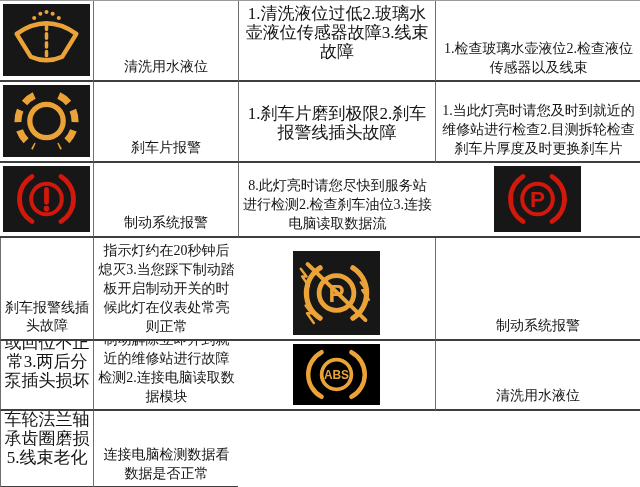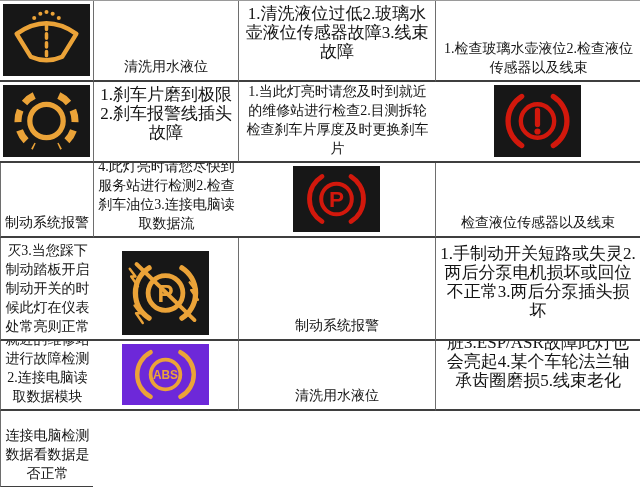--- a/index.html
+++ b/index.html
@@ -74,48 +74,49 @@
 
   <div class="cell icon-cell">
     <div class="tile" style="color: rgb(235, 163, 56); background: rgb(23, 23, 23);">
       <svg viewBox="0 0 90 82" fill="none" stroke="currentColor">
         <circle cx="45" cy="41" r="19" stroke-width="6"></circle>
         <path d="M31 12 A32 32 0 0 0 31 70" stroke-width="8" stroke-dasharray="14 9.5"></path>
         <path d="M59 12 A32 32 0 0 1 59 70" stroke-width="8" stroke-dasharray="14 9.5"></path>
       </svg>
     </div>
   </div>
+  <div class="cell name-cell v">刹车片报警</div>
   <div class="cell causes-cell v">1.刹车片磨到极限2.刹车报警线插头故障</div>
   <div class="cell solutions-cell v">1.当此灯亮时请您及时到就近的维修站进行检查2.目测拆轮检查刹车片厚度及时更换刹车片</div>
 
   <div class="cell icon-cell">
     <div class="tile" style="color: rgb(210, 24, 12); background: rgb(23, 23, 23);">
       <svg viewBox="0 0 90 82" fill="none" stroke="currentColor" stroke-linecap="round">
         <circle cx="45" cy="41" r="19" stroke-width="5"></circle>
         <path d="M45 29 V45" stroke-width="6"></path>
         <circle cx="45" cy="53" r="3.5" fill="currentColor" stroke="none"></circle>
         <path d="M27 13 A33 33 0 0 0 27 69" stroke-width="6"></path>
         <path d="M63 13 A33 33 0 0 1 63 69" stroke-width="6"></path>
       </svg>
     </div>
   </div>
   <div class="cell name-cell v">制动系统报警</div>
-  <div class="cell solutions-cell v">4.此灯亮时请您尽快到服务站进行检测2.检查刹车油位3.连接电脑读取数据流</div>
+  <div class="cell solutions-cell v">8.此灯亮时请您尽快到服务站进行检测2.检查刹车油位3.连接电脑读取数据流</div>
 
   <div class="cell icon-cell">
     <div class="tile" style="color: rgb(210, 24, 12); background: rgb(23, 23, 23);">
       <svg viewBox="0 0 90 82" fill="none" stroke="currentColor" stroke-linecap="round">
         <circle cx="45" cy="41" r="19" stroke-width="5"></circle>
         <text x="45" y="51" text-anchor="middle" font-size="28" font-weight="bold" font-family="Liberation Sans, sans-serif" fill="currentColor" stroke="none">P</text>
         <path d="M27 13 A33 33 0 0 0 27 69" stroke-width="6"></path>
         <path d="M63 13 A33 33 0 0 1 63 69" stroke-width="6"></path>
       </svg>
     </div>
   </div>
-  <div class="cell name-cell v">检查液位传感器以及线束</div>
+  <div class="cell name-cell v">刹车报警线插头故障</div>
   <div class="cell solutions-cell v">1.如果指示灯亮起说明制动器已经关闭2.如果在点火开关关闭时关闭驻车制动器，那么指示灯约在20秒钟后熄灭3.当您踩下制动踏板开启制动开关的时候此灯在仪表处常亮则正常</div>
 
   <div class="cell icon-cell">
     <div class="tile" style="color: rgb(235, 163, 56); background: rgb(23, 23, 23);">
       <svg viewBox="0 0 90 82" fill="none" stroke="currentColor" stroke-linecap="round">
         <circle cx="45" cy="41" r="18" stroke-width="5"></circle>
         <text x="45" y="50" text-anchor="middle" font-size="25" font-weight="bold" font-family="Liberation Sans, sans-serif" fill="currentColor" stroke="none">P</text>
         <path d="M28 15 A31 31 0 0 0 28 67" stroke-width="5.5"></path>
         <path d="M62 15 A31 31 0 0 1 62 67" stroke-width="5.5"></path>
         <path d="M15 11 L75 69" stroke-width="4"></path>
@@ -123,21 +124,21 @@
         <path d="M13 54 l6 8 h-4.5 l7 10" stroke-width="2.5" stroke-linejoin="round"></path>
         <path d="M70 30 l6 8 h-4.5 l7 10" stroke-width="2.5" stroke-linejoin="round"></path>
       </svg>
     </div>
   </div>
   <div class="cell name-cell v">制动系统报警</div>
   <div class="cell causes-cell v">1.手制动开关短路或失灵2.两后分泵电机损坏或回位不正常3.两后分泵插头损坏</div>
   <div class="cell solutions-cell v">9.当此灯点亮时必须手制动解除立即开到就近的维修站进行故障检测2.连接电脑读取数据模块</div>
 
   <div class="cell icon-cell">
-    <div class="tile" style="color: rgb(235, 163, 56); background: #6d28d9;">
+    <div class="tile" style="color: rgb(235, 163, 56); background: #000000;">
       <svg viewBox="0 0 90 82" fill="none" stroke="currentColor" stroke-linecap="round">
         <circle cx="45" cy="41" r="20" stroke-width="5"></circle>
         <text x="45" y="47" text-anchor="middle" font-size="16" font-weight="bold" font-family="Liberation Sans, sans-serif" fill="currentColor" stroke="none">ABS</text>
         <path d="M25 11 A34 34 0 0 0 25 71" stroke-width="6"></path>
         <path d="M65 11 A34 34 0 0 1 65 71" stroke-width="6"></path>
       </svg>
     </div>
   </div>
   <div class="cell name-cell v">清洗用水液位</div>
   <div class="cell causes-cell v">1.ABS泵/电脑故障2.某个车轮轮速传感器故障/或太脏3.ESP/ASR故障此灯也会亮起4.某个车轮法兰轴承齿圈磨损5.线束老化</div>

